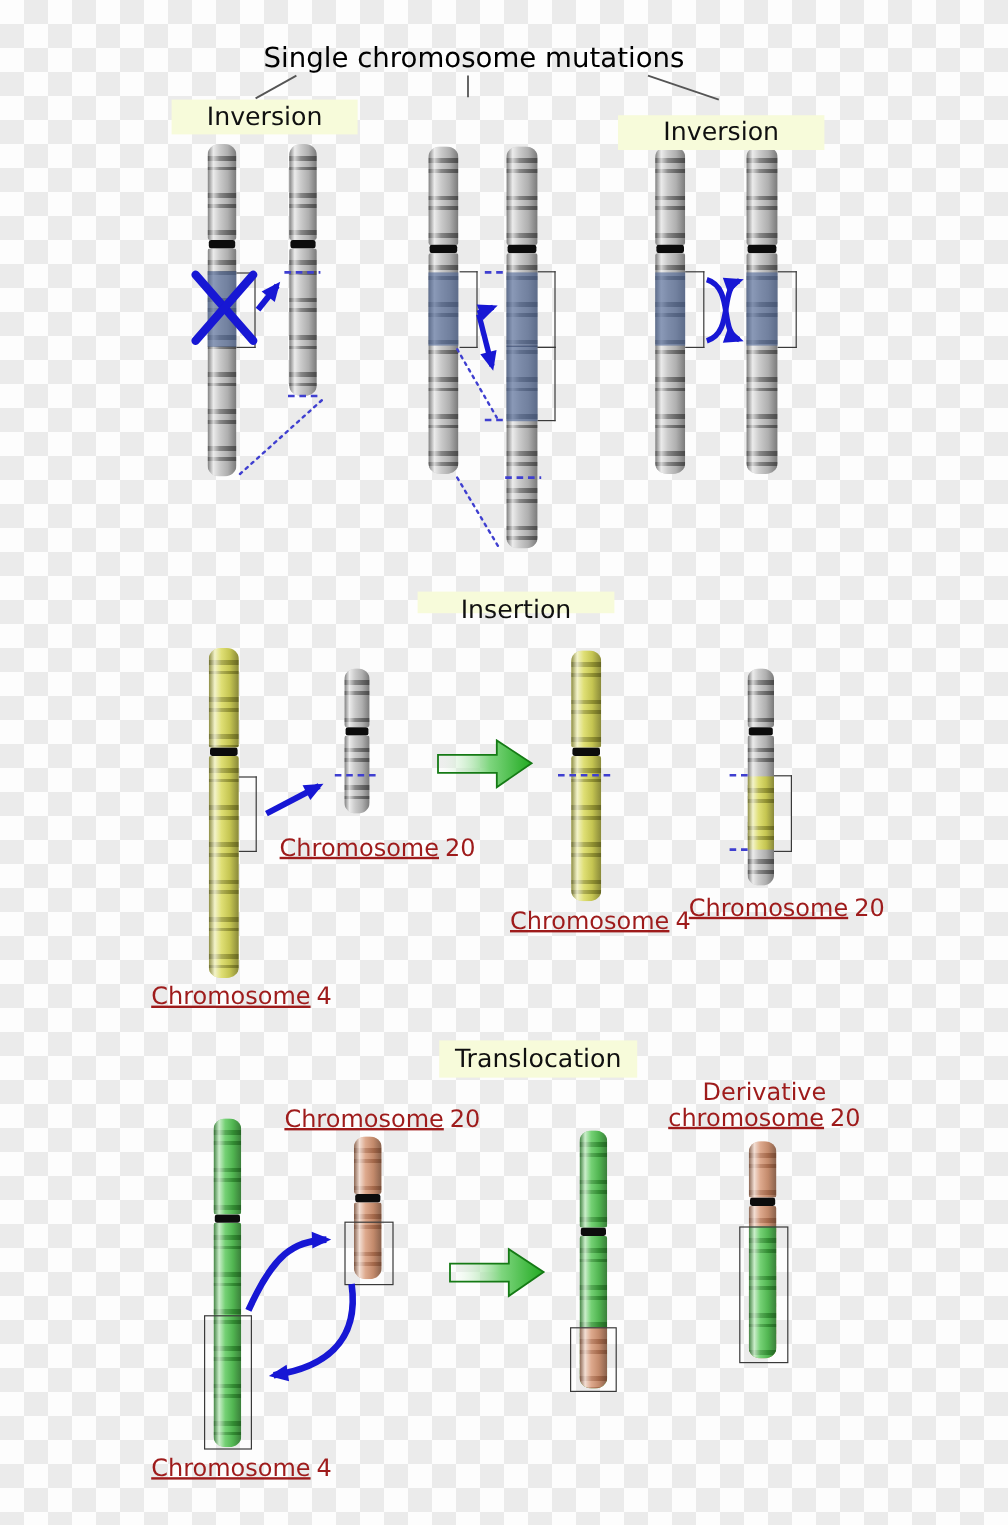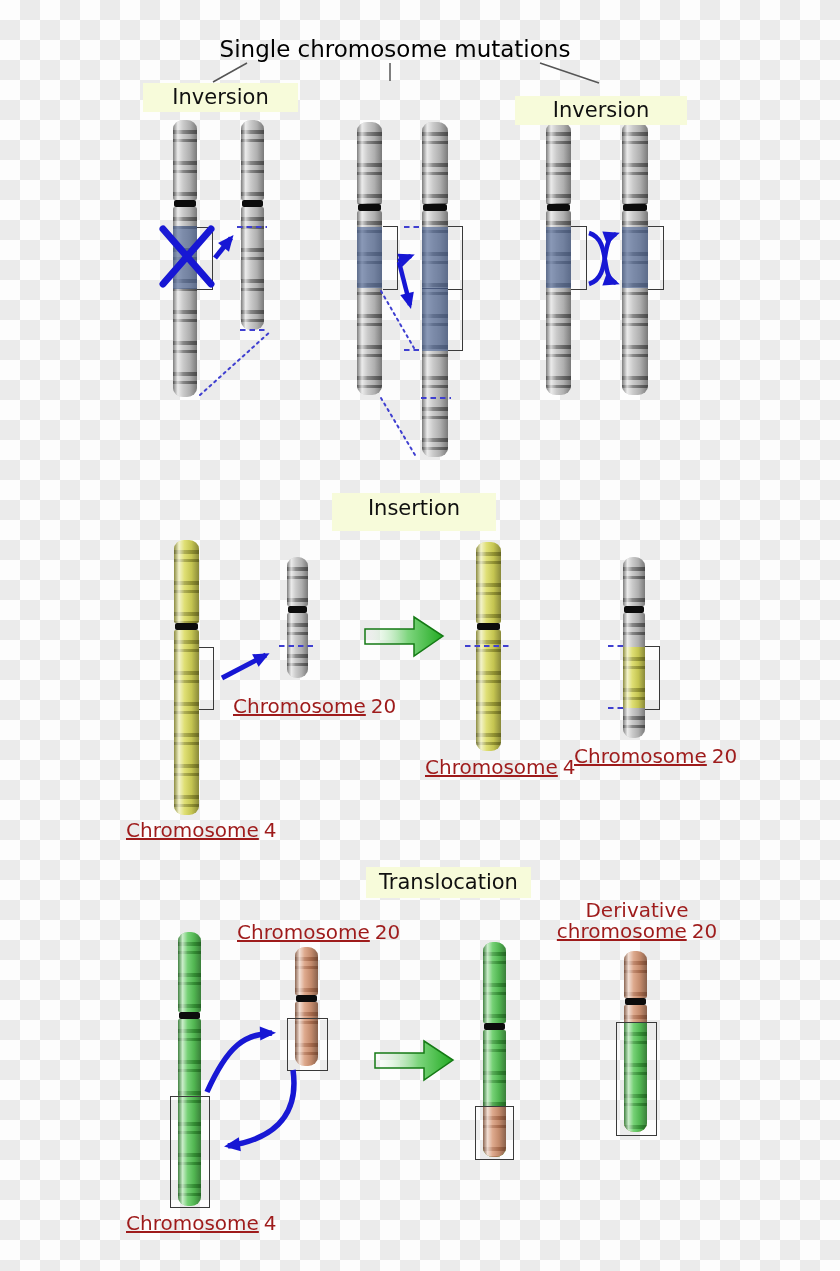--- a/index.html
+++ b/index.html
@@ -50,21 +50,21 @@
   svg.overlay{position:absolute;left:0;top:0;z-index:8;pointer-events:none;}
 </style>
 </head>
 <body>
 
 <div class="stage">
 
   <div class="title" style="left:150px;top:36px;width:490px;">Single chromosome mutations</div>
   <div class="tag" style="left:143px;top:83px;width:155px;">Inversion</div>
   <div class="tag" style="left:515px;top:96px;width:172px;">Inversion</div>
-  <div class="tag" style="left:332px;top:493px;width:164px;height:38px;line-height:31px;">Insertion</div>
+  <div class="tag" style="left:348px;top:493px;width:164px;height:18px;line-height:31px;">Insertion</div>
   <div class="tag" style="left:366px;top:867px;width:165px;height:31px;line-height:31px;">Translocation</div>
 
   <div class="chrom c-gray" style="left:173px;top:120px;width:24px;">
     <div class="arm p" style="height:80px;">
         <div class="shine"></div>
       </div>
     <div class="cent"></div>
     <div class="arm q" style="height:190px;">
         <div class="shine"></div>
       </div>

